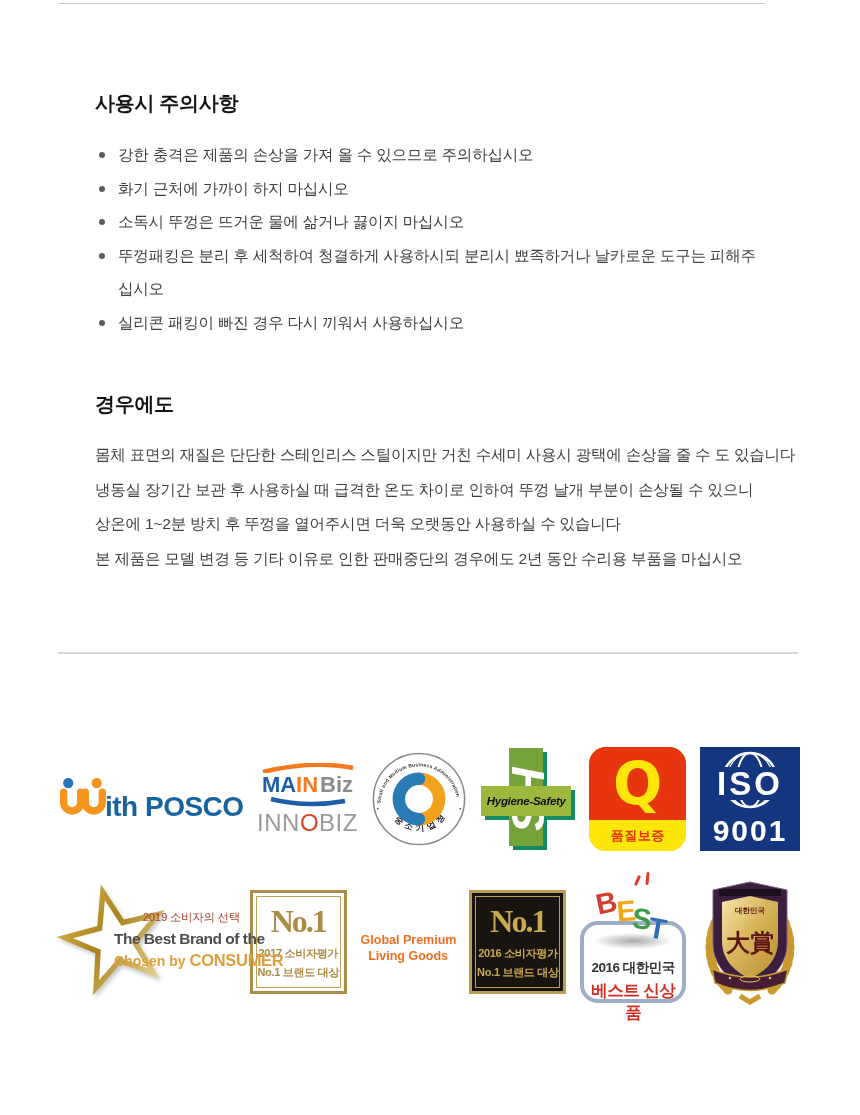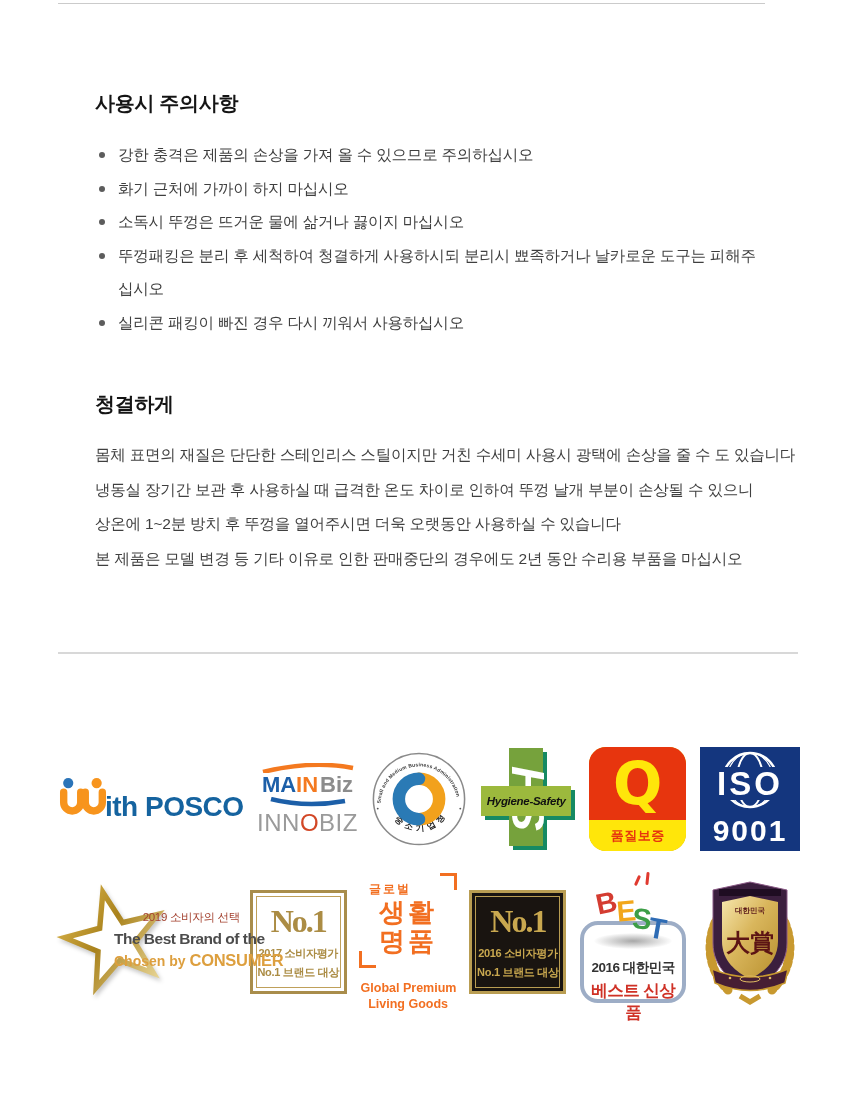--- a/index.html
+++ b/index.html
@@ -148,21 +148,21 @@
       <li class="caution-item">
         <span class="bullet"></span>
         <span class="li-text">뚜껑패킹은 분리 후 세척하여 청결하게 사용하시되 분리시 뾰족하거나 날카로운 도구는 피해주십시오</span>
       </li>
       <li class="caution-item">
         <span class="bullet"></span>
         <span class="li-text">실리콘 패킹이 빠진 경우 다시 끼워서 사용하십시오</span>
       </li>
     </ul>
 
-    <h2 class="sec-title usage-title">청결하게</h2>
+    <h2 class="sec-title usage-title">경우에도</h2>
     <div class="usage-text">
       <p>몸체 표면의 재질은 단단한 스테인리스 스틸이지만 거친 수세미 사용시 광택에 손상을 줄 수 도 있습니다</p>
       <p>냉동실 장기간 보관 후 사용하실 때 급격한 온도 차이로 인하여 뚜껑 날개 부분이 손상될 수 있으니</p>
       <p>상온에 1~2분 방치 후 뚜껑을 열어주시면 더욱 오랫동안 사용하실 수 있습니다</p>
       <p>본 제품은 모델 변경 등 기타 이유로 인한 판매중단의 경우에도 2년 동안 수리용 부품을 마십시오</p>
     </div>
   </div>
 
   <div class="divider divider-mid"></div>
 
@@ -273,25 +273,20 @@
 
     <div class="award no1">
       <div class="no1-inner">
         <div class="no1-big">No.1</div>
         <div class="no1-l1">2017 소비자평가</div>
         <div class="no1-l2">No.1 브랜드 대상</div>
       </div>
     </div>
 
     <div class="award living">
-      <div class="lv-kr">
-        <span class="lv-small">글로벌</span>
-        <span class="lv-big">생활</span>
-        <span class="lv-big">명품</span>
-      </div>
       <div class="lv-en">
         <div>Global Premium</div>
         <div>Living Goods</div>
       </div>
     </div>
 
     <div class="award no1 no1-dark">
       <div class="no1-inner">
         <div class="no1-big">No.1</div>
         <div class="no1-l1">2016 소비자평가</div>

